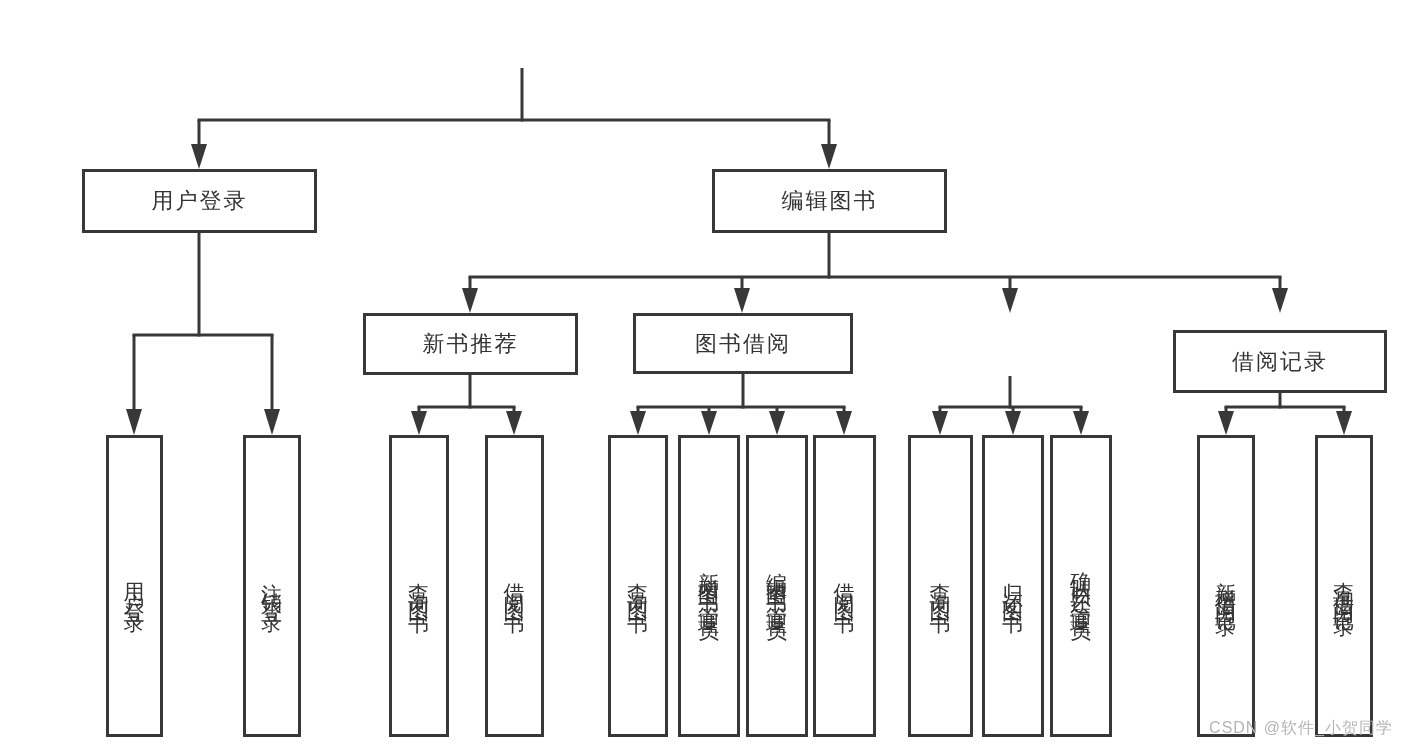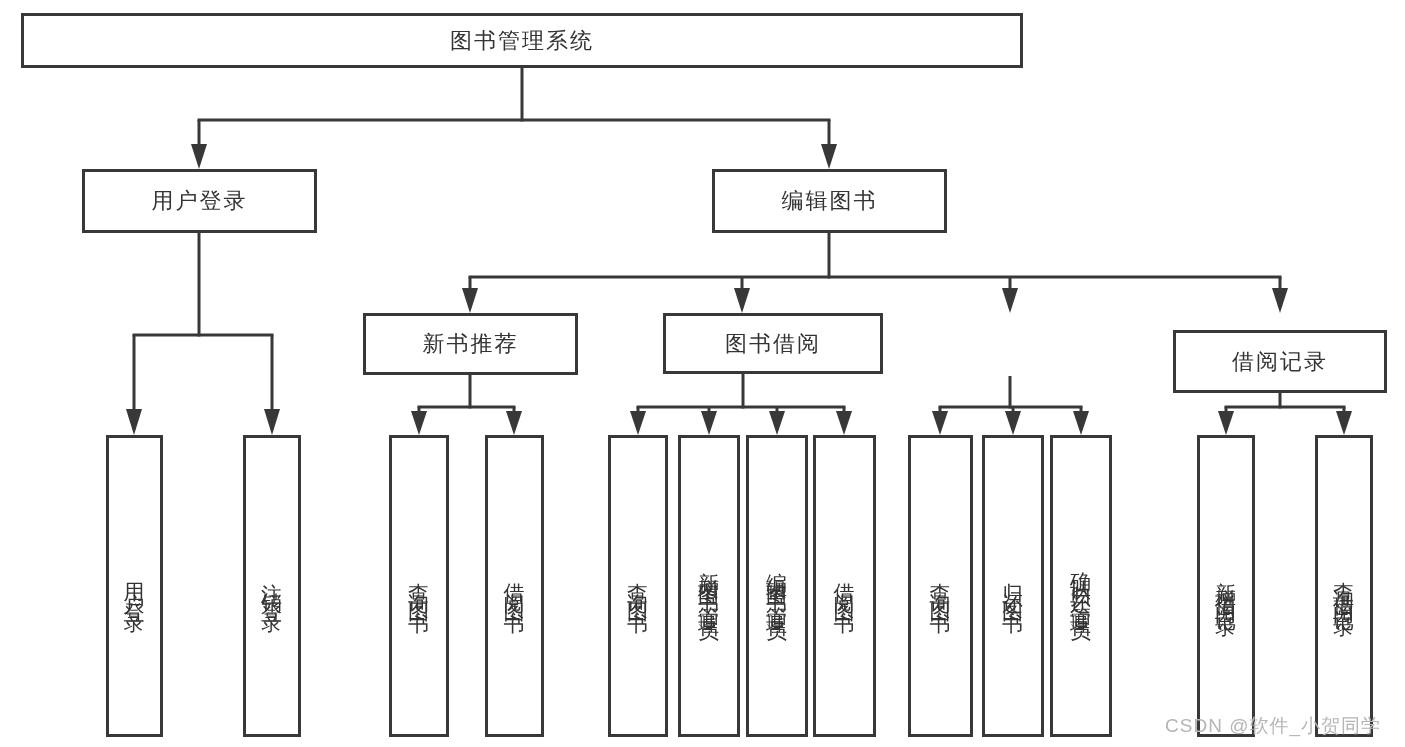--- a/index.html
+++ b/index.html
@@ -22,22 +22,22 @@
     display:flex;align-items:center;justify-content:center;
     font-size:22px;letter-spacing:2px;white-space:nowrap;
   }
   .v{
     writing-mode:vertical-rl;text-orientation:mixed;
     font-size:21px;letter-spacing:10px;line-height:1;
     white-space:normal;
   }
   .v.tight{letter-spacing:7px;}
   .watermark{
-    position:absolute;right:24px;bottom:8px;
-    font-size:19px;color:var(--watermark);letter-spacing:1px;
+    position:absolute;right:12px;bottom:8px;
+    font-size:16px;color:var(--watermark);letter-spacing:1px;
   }
 </style>
 </head>
 <body>
 
 <div class="canvas">
 
   <svg class="wires" viewBox="0 0 1405 747">
     <g>
       <line x1="522" y1="68" x2="522" y2="121.5"></line>
@@ -100,27 +100,26 @@
     <g>
       <line x1="1280" y1="376" x2="1280" y2="408.5"></line>
       <line x1="1224.5" y1="407" x2="1345.5" y2="407"></line>
       <line x1="1226" y1="407" x2="1226" y2="414"></line>
       <polygon points="1218,411 1234,411 1226,435"></polygon>
       <line x1="1344" y1="407" x2="1344" y2="414"></line>
       <polygon points="1336,411 1352,411 1344,435"></polygon>
     </g>
   </svg>
 
-  <div class="node" style="left:21px;top:13px;width:1002px;height:55px;">图书管理系统</div>
 
   <div class="node" style="left:82px;top:169px;width:235px;height:64px;">用户登录</div>
   <div class="node" style="left:712px;top:169px;width:235px;height:64px;">编辑图书</div>
 
   <div class="node" style="left:363px;top:313px;width:215px;height:62px;">新书推荐</div>
-  <div class="node" style="left:633px;top:313px;width:220px;height:61px;margin-left:30px;">图书借阅</div>
+  <div class="node" style="left:633px;top:313px;width:220px;height:61px;">图书借阅</div>
   <div class="node" style="left:1173px;top:330px;width:214px;height:63px;">借阅记录</div>
 
   <div class="node v" style="left:106px;top:435px;width:57px;height:302px;">用户登录</div>
   <div class="node v" style="left:243px;top:435px;width:58px;height:302px;">注销登录</div>
 
   <div class="node v" style="left:389px;top:435px;width:60px;height:302px;">查询图书</div>
   <div class="node v" style="left:485px;top:435px;width:59px;height:302px;">借阅图书</div>
 
   <div class="node v" style="left:608px;top:435px;width:60px;height:302px;">查询图书</div>
   <div class="node v tight" style="left:678px;top:435px;width:62px;height:302px;">新增图书（管理员）</div>

